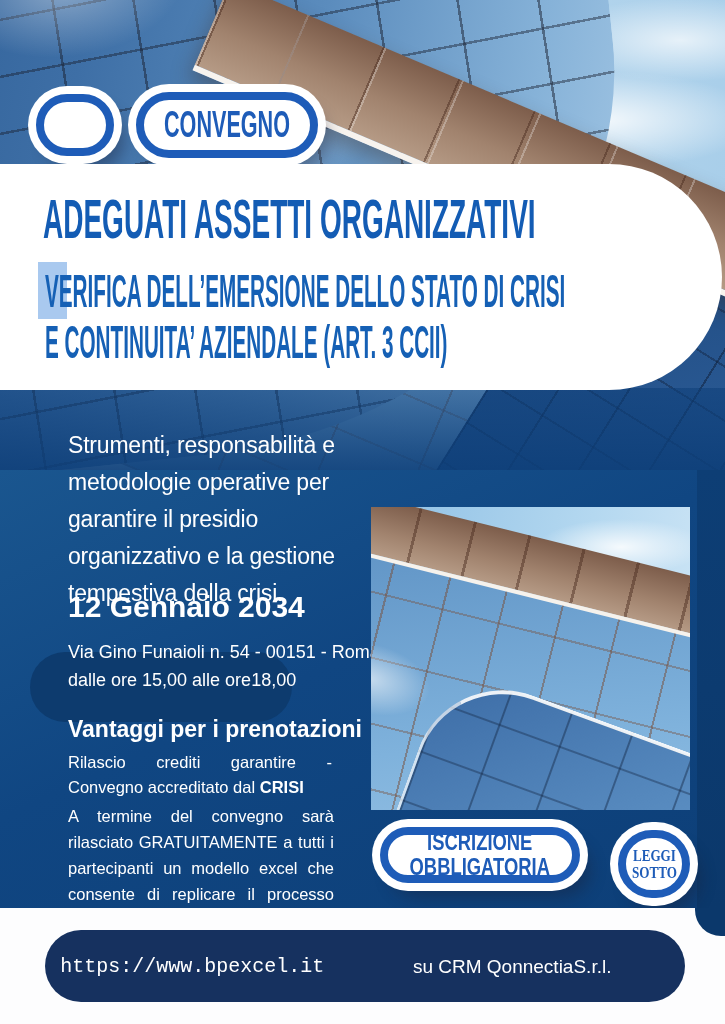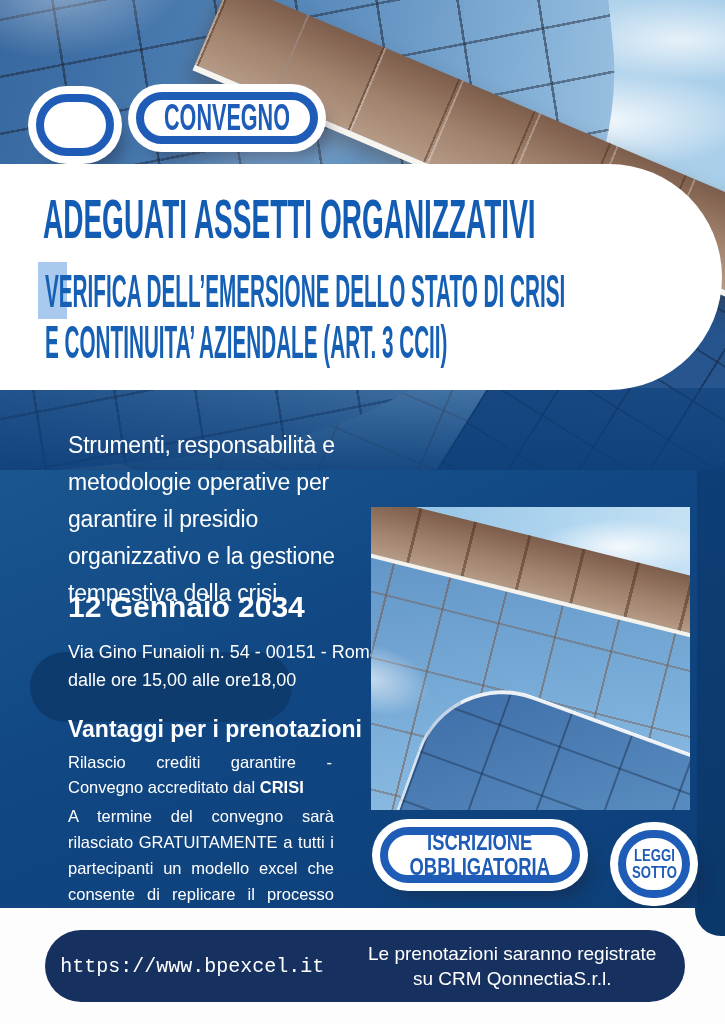--- a/index.html
+++ b/index.html
@@ -42,21 +42,21 @@
       repeating-linear-gradient(90deg, rgba(70,40,28,.45) 2px 4px, rgba(0,0,0,0) 4px 84px),
       linear-gradient(180deg,#7d5d4b 0%,#a1836e 55%,#b59a85 100%); }
   .photo-dim { position:absolute; left:0; top:388px; width:725px; height:82px;
     background:linear-gradient(180deg, rgba(13,62,120,.55) 0%, rgba(13,62,120,.9) 100%); }
 
   
   .pill { position:absolute; background:#fff; border:8px solid #1e5cb8;
     box-shadow:0 0 0 8px #fff, 10px 14px 16px rgba(25,30,50,.38);
     display:flex; align-items:center; justify-content:center; }
   .badge-small { left:36px; top:94px; width:78px; height:62px; border-radius:34px; }
-  .badge-convegno { left:136px; top:92px; width:182px; height:52px; border-radius:36px; }
+  .badge-convegno { left:136px; top:92px; width:182px; height:66px; border-radius:36px; }
   .badge-convegno .txt { color:#1e5cb8; font-weight:bold; font-size:36px;
     transform:scaleX(.6); white-space:nowrap; letter-spacing:0; }
 
   
   .white-band { position:absolute; left:0; top:164px; width:722px; height:226px;
     background:#fff; border-radius:0 124px 124px 0; }
   .hl { position:absolute; left:38px; top:98px; width:29px; height:57px; background:#a9c9ef; z-index:0; }
   .title { position:absolute; left:43px; top:26px; color:#135cb4; font-weight:bold;
     font-size:56px; line-height:58px; white-space:nowrap; transform:scaleX(.5);
     transform-origin:left top; z-index:1; }
@@ -107,21 +107,21 @@
     border-top:4px solid rgba(255,255,255,.9); border-left:3px solid rgba(255,255,255,.7);
     background:
       repeating-linear-gradient(90deg, rgba(20,40,70,.45) 0 2px, rgba(0,0,0,0) 2px 64px),
       repeating-linear-gradient(0deg, rgba(20,40,70,.4) 0 2px, rgba(0,0,0,0) 2px 52px),
       linear-gradient(140deg,#3c6ca6 0%,#5f93c6 50%,#85b4da 100%); }
 
   
   .btn { cursor:pointer; text-align:center; color:#1e5cb8; font-weight:bold; }
   .btn-iscrizione { left:380px; top:827px; width:200px; height:56px; border-radius:40px; }
   .btn-iscrizione .txt { font-size:23px; line-height:25px; transform:scaleX(.8); white-space:nowrap; }
-  .btn-leggi { left:618px; top:830px; width:72px; height:68px; border-radius:36px; }
+  .btn-leggi { left:618px; top:830px; width:72px; height:68px; border-radius:36px;font-family:Liberation Serif, serif; }
   .btn-leggi .txt { font-size:16px; line-height:17px; transform:scaleX(.82); white-space:nowrap; }
 
   
   .bottom-strip { position:absolute; left:0; top:908px; width:725px; height:116px; background:#fdfdfe; }
   .corner-dip { position:absolute; right:0; top:0; width:30px; height:28px;
     background:#0b386b; border-bottom-left-radius:26px; }
   .bottom-bar { position:absolute; left:45px; top:22px; width:640px; height:72px;
     background:#16315f; border-radius:36px; display:flex; align-items:center; color:#fff; }
   .bar-url { flex:0 0 46%; text-align:center; font-size:20px; cursor:pointer;font-family:Liberation Mono, monospace; }
   .bar-note { flex:1; text-align:center; font-size:19px; line-height:25px; }
@@ -184,19 +184,18 @@
       <div>LEGGI</div>
       <div>SOTTO</div>
     </div>
   </div>
 
   <div class="bottom-strip">
     <div class="corner-dip"></div>
     <div class="bottom-bar">
       <div class="bar-url">https://www.bpexcel.it</div>
       <div class="bar-note">
-        <div>Le prenotazioni saranno registrate</div>
         <div>su CRM QonnectiaS.r.l.</div>
       </div>
     </div>
   </div>
 
 </div>
 
 </body></html>

